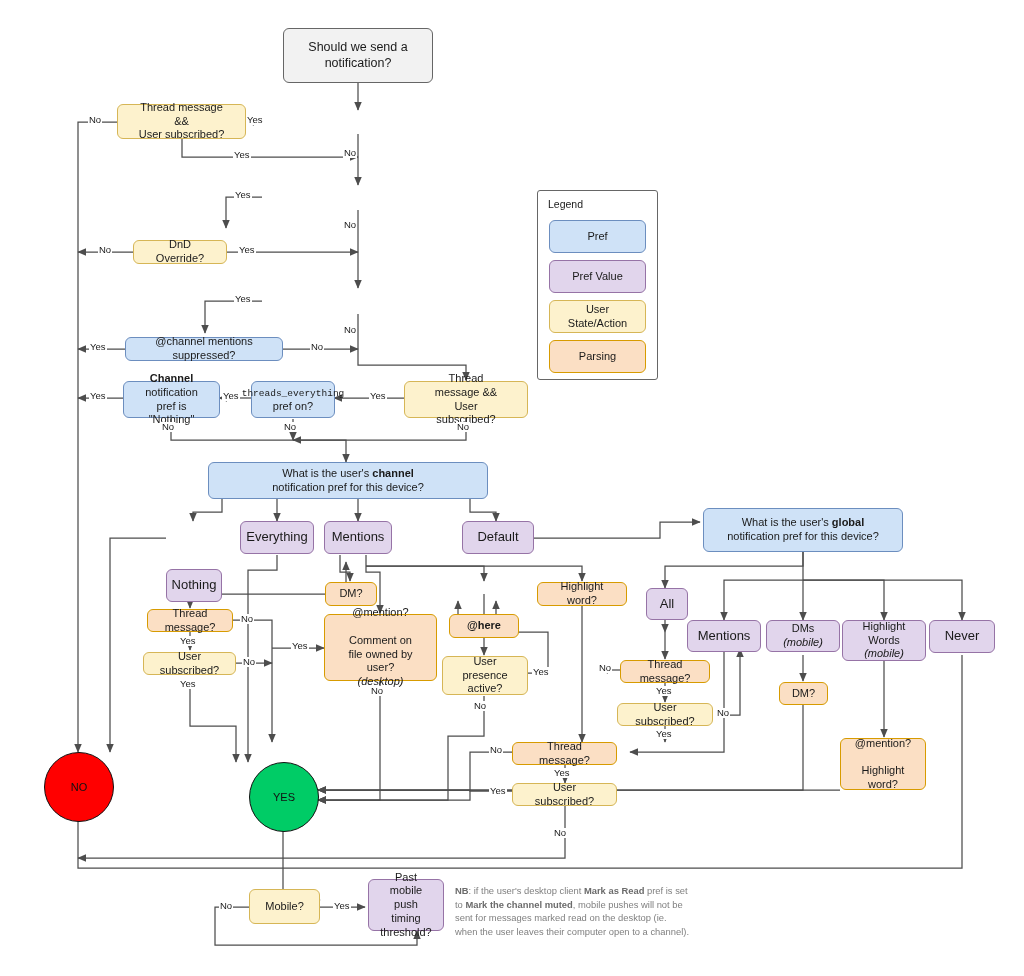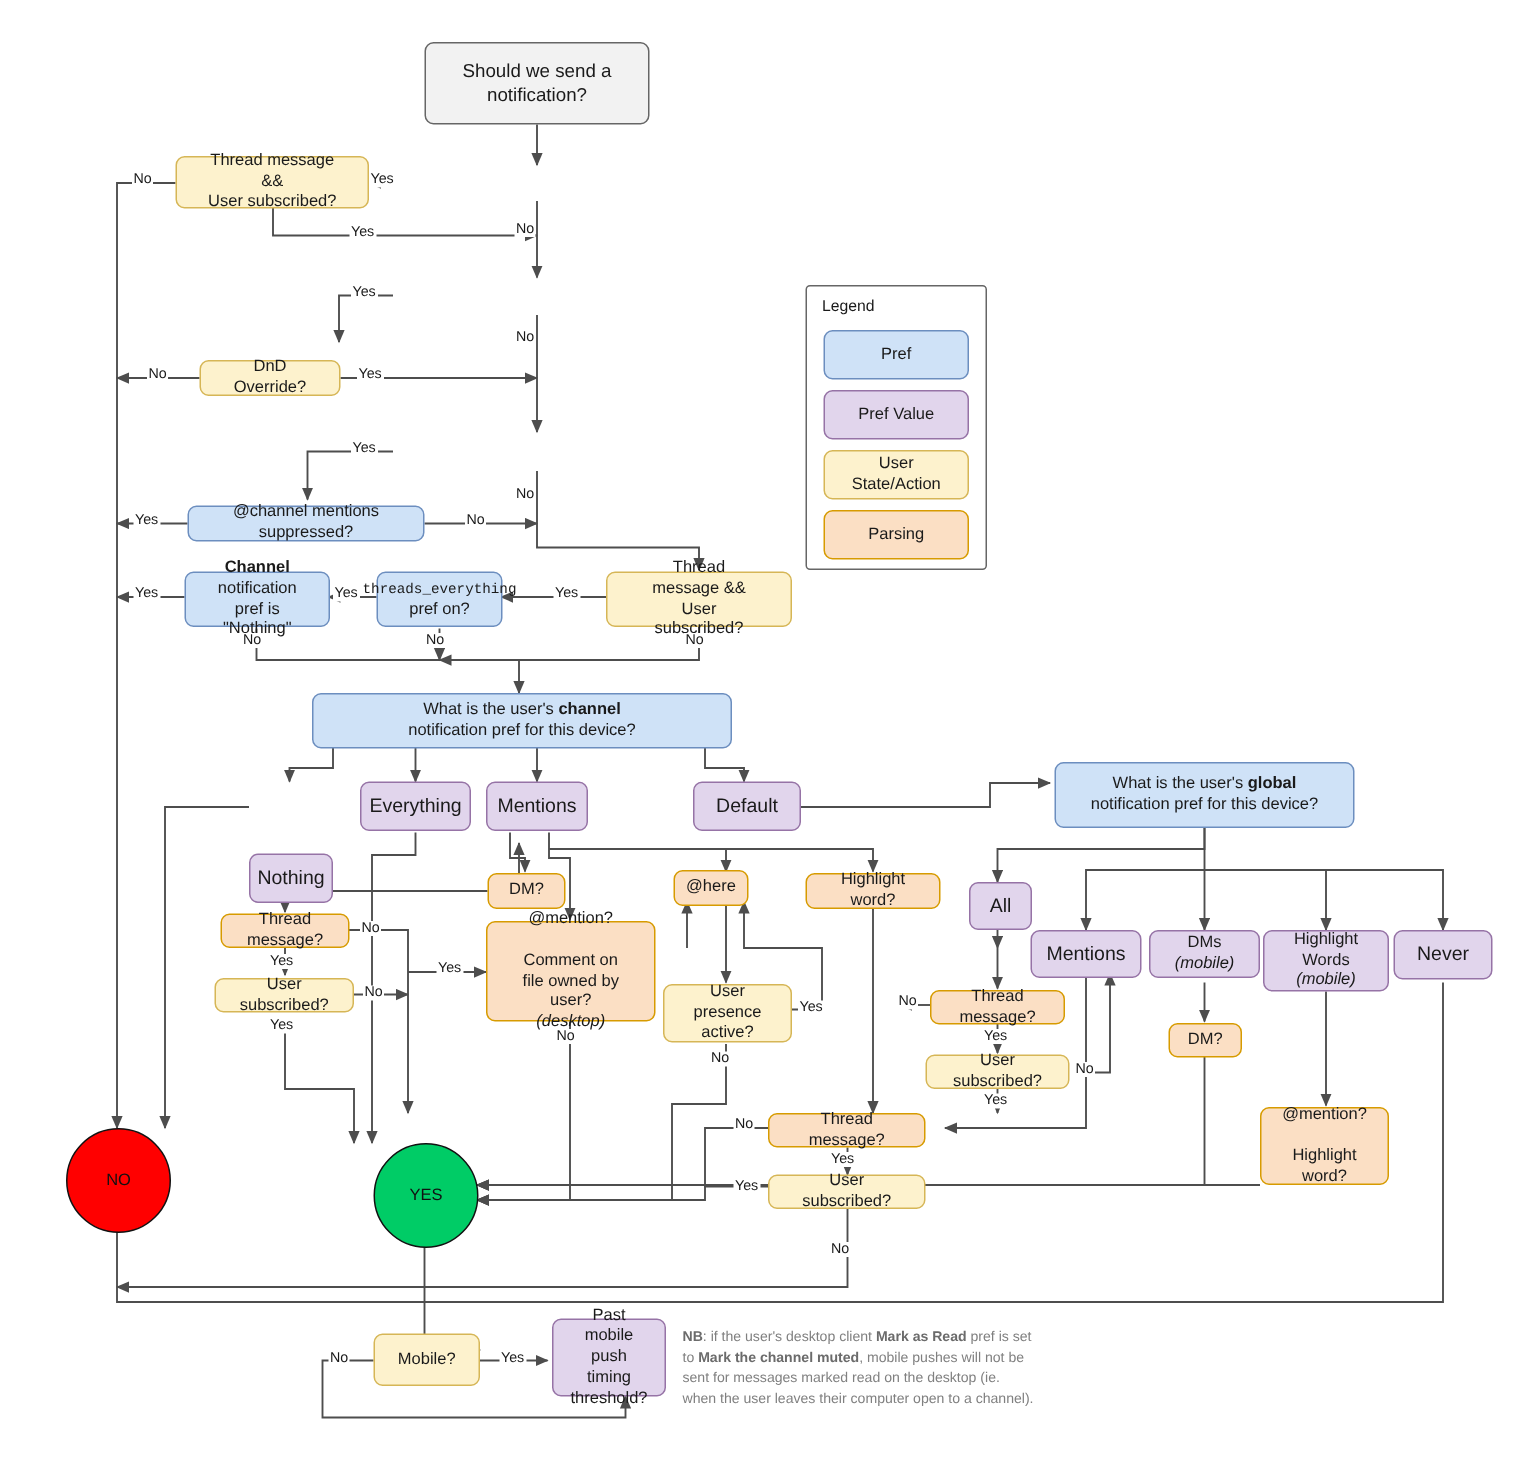--- a/index.html
+++ b/index.html
@@ -252,21 +252,21 @@
   <div class="node prefvalue" style="left:842px;top:620px;width:84px;height:41px;">
     <span><span>Highlight Words</span><br><i>(mobile)</i></span>
   </div>
   <div class="node prefvalue" style="left:929px;top:620px;width:66px;height:33px;font-size:13px;">
     <span>Never</span>
   </div>
 
   <div class="node parsing" style="left:325px;top:582px;width:52px;height:24px;">
     <span>DM?</span>
   </div>
-  <div class="node parsing" style="left:449px;top:580px;width:50px;height:24px;">
+  <div class="node parsing" style="left:449px;top:614px;width:70px;height:24px;font-weight:bold;">
     <span>@here</span>
   </div>
   <div class="node parsing" style="left:537px;top:582px;width:90px;height:24px;">
     <span>Highlight word?</span>
   </div>
 
   <div class="node parsing" style="left:147px;top:609px;width:86px;height:23px;">
     <span>Thread message?</span>
   </div>
   <div class="node userstate" style="left:143px;top:652px;width:93px;height:23px;">

